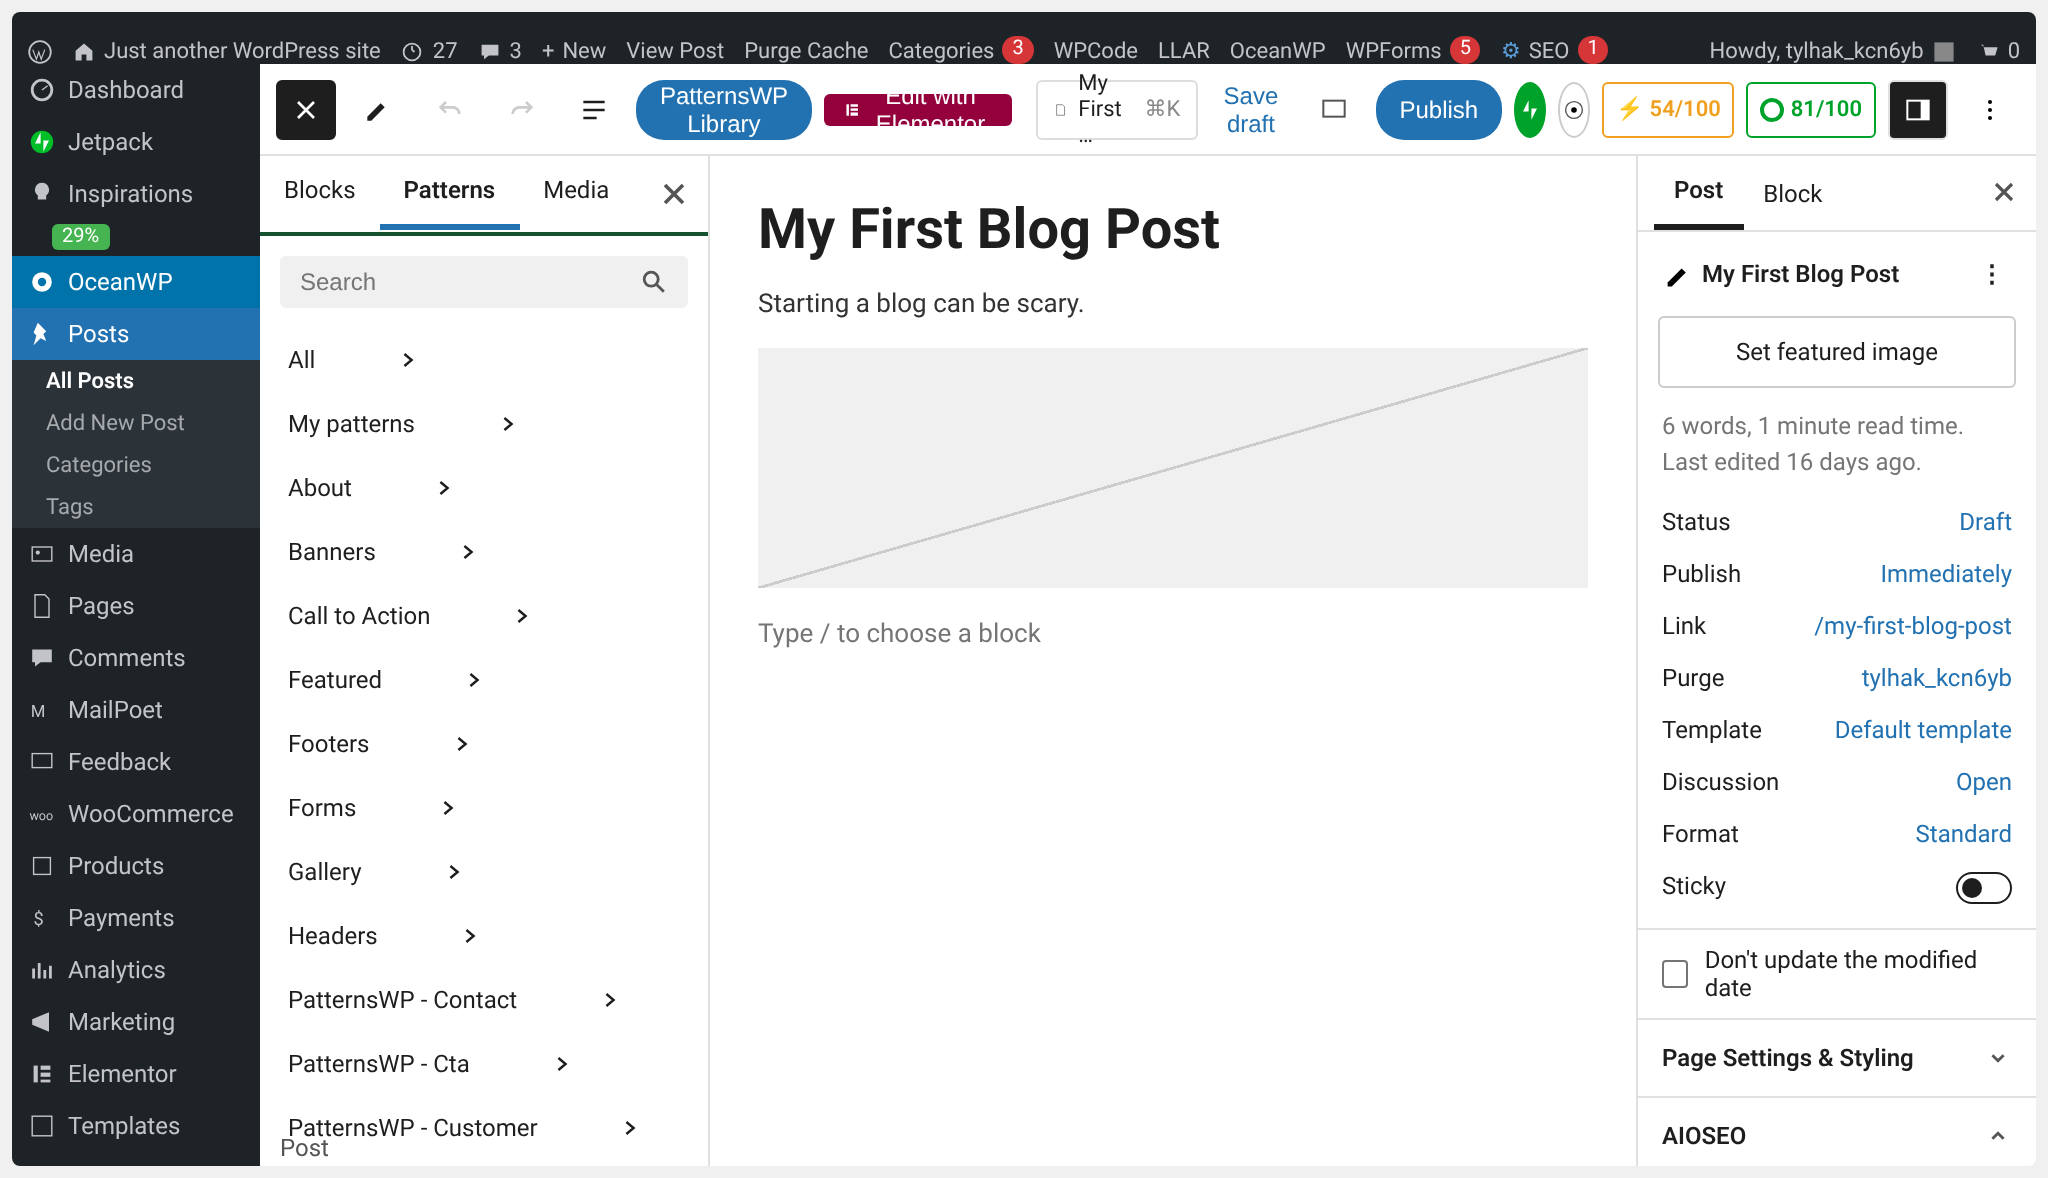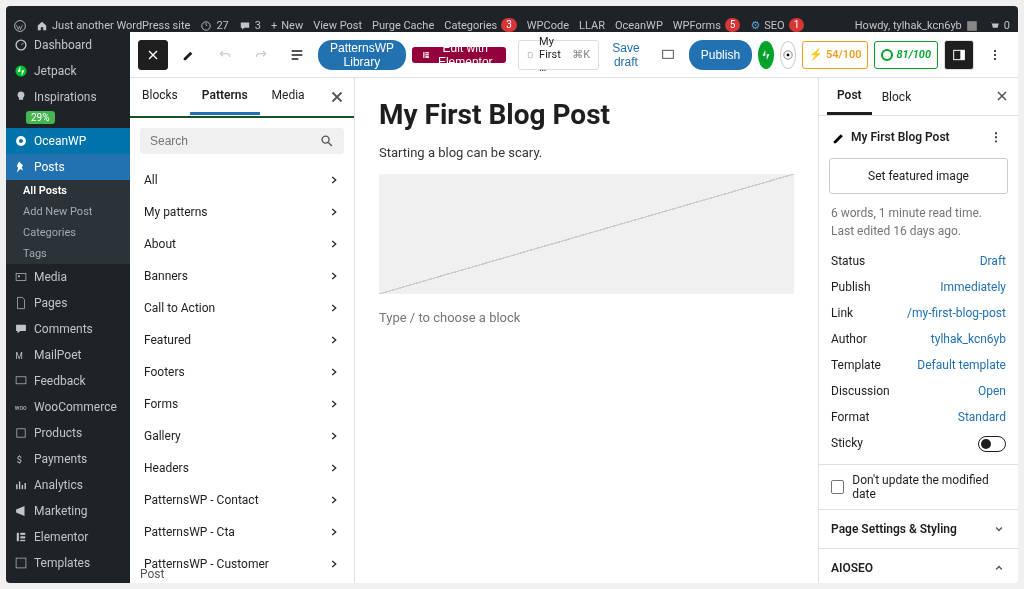--- a/index.html
+++ b/index.html
@@ -27,35 +27,35 @@
 .toolbar .tbtn.dark { background:#1e1e1e; color:#fff; border-color:#1e1e1e;}
 .toolbar .tbtn.icon { border:none; }
 .toolbar .tbtn svg { width:16px; height:16px; }
 .toolbar .primary { background:#2271b1; color:#fff; border:none; border-radius:14px; padding:0 12px; height:30px; font-size:12px; cursor:pointer; display:flex; align-items:center; gap:6px;}
 .toolbar .elementor { background:#93003c; color:#fff; border:none; border-radius:3px; padding:0 10px; height:16px; font-size:12px; cursor:pointer; display:flex; align-items:center; gap:5px;}
 .toolbar .spacer { flex:1; }
 .toolbar .postname { border:1px solid #ddd; border-radius:3px; padding:0 8px; height:30px; display:flex; align-items:center; gap:6px; font-size:11px;}
 .toolbar .draft { color:#2271b1; font-size:12px; cursor:pointer; border:none; background:none; padding:0 6px;}
 .toolbar .score { border:1px solid; border-radius:3px; height:28px; display:flex; align-items:center; padding:0 6px; font-size:11px; font-weight:600; gap:3px;}
 .toolbar .score.orange { color:#f0a020; border-color:#f0a020;}
-.toolbar .score.green { color:#00a32a; border-color:#00a32a;font-style:italic;}
+.toolbar .score.green { color:#00a32a; border-color:#00a32a;}
 .toolbar .round { width:28px; height:28px; border-radius:50%; border:1px solid #ccc; display:flex; align-items:center; justify-content:center;}
 .toolbar .round.green { background:#00a32a; border-color:#00a32a; color:#fff;}
 
 .editor-body { flex:1; display:flex; overflow:hidden; position:relative;}
 
 .patterns { width:225px; border-right:1px solid #e0e0e0; display:flex; flex-direction:column;}
 .ptabs { display:flex; border-bottom:2px solid #14532d; position:relative; height:40px; align-items:flex-start;}
 .ptabs .ptab { padding:10px 12px; font-size:12px; cursor:pointer; color:#1e1e1e;}
 .ptabs .ptab.active { border-bottom:3px solid #2271b1; font-weight:600;}
 .ptabs .close { position:absolute; right:8px; top:10px; cursor:pointer; width:18px; height:18px;}
 .psearch { margin:10px; background:#f0f0f0; border-radius:3px; display:flex; align-items:center; padding:6px 10px;}
 .psearch input { border:none; background:none; outline:none; flex:1; font-size:12px;}
 .plist { flex:1; overflow-y:auto;}
-.plist .pitem { display:flex; justify-content:space-between; align-items:center; padding:9px 14px; font-size:12px; cursor:pointer;gap:40px;}
+.plist .pitem { display:flex; align-items:center; padding:9px 14px; font-size:12px; cursor:pointer;gap:40px;}
 .plist .pitem svg { width:12px; height:12px; fill:#1e1e1e;}
 .postlabel { position:absolute; bottom:2px; left:10px; font-size:12px; color:#555;}
 
 .canvas { flex:1; padding:20px 24px; overflow:auto;}
 .canvas h1 { font-size:28px; font-weight:700; margin-bottom:14px;}
 .canvas .para { font-size:13px; color:#333; margin-bottom:14px;}
 .canvas .placeholder { height:120px; background:#f0f0f0; position:relative; margin-bottom:16px;}
 .canvas .placeholder::before { content:""; position:absolute; inset:0; background:linear-gradient(to bottom right, transparent 49.7%, #ccc 49.7%, #ccc 50.3%, transparent 50.3%);}
 .canvas .prompt { color:#757575; font-size:13px;}
 
@@ -479,21 +479,21 @@
             </div>
             <div class="kv">
               <span>Publish</span>
               <span class="v">Immediately</span>
             </div>
             <div class="kv">
               <span>Link</span>
               <span class="v">/my-first-blog-post</span>
             </div>
             <div class="kv">
-              <span>Author</span>
+              <span>Purge</span>
               <span class="v">tylhak_kcn6yb</span>
             </div>
             <div class="kv">
               <span>Template</span>
               <span class="v">Default template</span>
             </div>
             <div class="kv">
               <span>Discussion</span>
               <span class="v">Open</span>
             </div>

